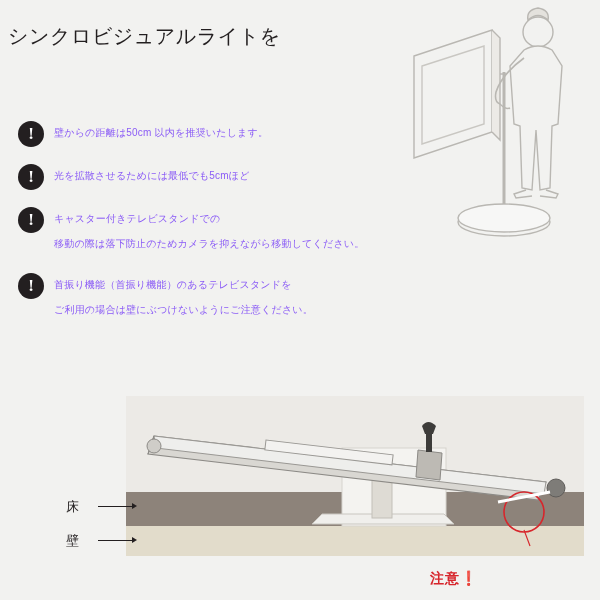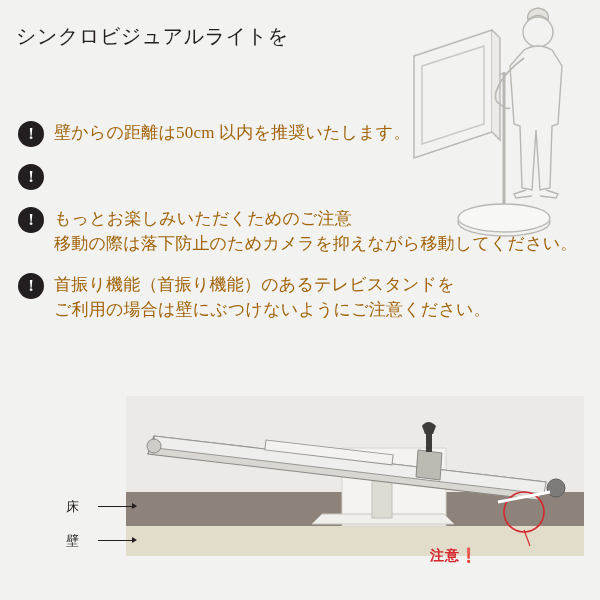--- a/index.html
+++ b/index.html
@@ -17,21 +17,21 @@
   .page {
     position: relative;
     width: 600px;
     height: 600px;
     box-sizing: border-box;
   }
 
   
   .heading {
     position: absolute;
-    left: 16px;
+    left: 8px;
     top: 18px;
     width: 420px;
   }
   .heading-line {
     font-size: 20px;
     line-height: 36px;
     letter-spacing: 0.5px;
     color: #231f20;
     white-space: nowrap;
   }
@@ -57,25 +57,24 @@
     color: #ffffff;
     font-size: 17px;
     font-weight: bold;
     line-height: 26px;
     text-align: center;
     margin-right: 10px;
     margin-top: 1px;
     font-family: "Liberation Serif", serif;
   }
   .note-text {
-    font-size: 17px;
+    font-size: 10px;
     line-height: 25px;
-    color: #a16207;
+    color: #8b5cf6;
     letter-spacing: 0.2px;
-    font-family: Liberation Serif, serif;
   }
   .note-text .l2 {
     display: block;
   }
 
   
   .illustration {
     position: absolute;
     right: 6px;
     top: 4px;
@@ -126,21 +125,21 @@
     border-top: 3.5px solid transparent;
     border-bottom: 3.5px solid transparent;
     border-left: 5px solid #231f20;
   }
   .leader-arrow.floor { top: 106.5px; left: 66px; }
   .leader-arrow.wall  { top: 140.5px; left: 66px; }
 
   .caution {
     position: absolute;
     left: 430px;
-    top: 547px;
+    top: 570px;
     font-size: 14px;
     font-weight: bold;
     color: #d7262c;
     letter-spacing: 1px;
   }
 </style>
 </head>
 <body>
 
 <div class="page">
@@ -179,27 +178,28 @@
     <div class="note">
       <div class="bullet-icon">!</div>
       <div class="note-text">
         <span>壁からの距離は50cm 以内を推奨いたします。</span>
       </div>
     </div>
 
     <div class="note">
       <div class="bullet-icon">!</div>
       <div class="note-text">
-      </div>
-    </div>
-
-    <div class="note">
-      <div class="bullet-icon">!</div>
-      <div class="note-text">
-        <span>もっとお楽しみいただくためのご注意</span>
+        <span>光を拡散させるためには最低でも5cmほど</span>
+      </div>
+    </div>
+
+    <div class="note">
+      <div class="bullet-icon">!</div>
+      <div class="note-text">
+        <span>キャスター付きテレビスタンドでの</span>
         <span class="l2">移動の際は落下防止のためカメラを抑えながら移動してください。</span>
       </div>
     </div>
 
     <div class="note">
       <div class="bullet-icon">!</div>
       <div class="note-text">
         <span>首振り機能（首振り機能）のあるテレビスタンドを</span>
         <span class="l2">ご利用の場合は壁にぶつけないようにご注意ください。</span>
       </div>

